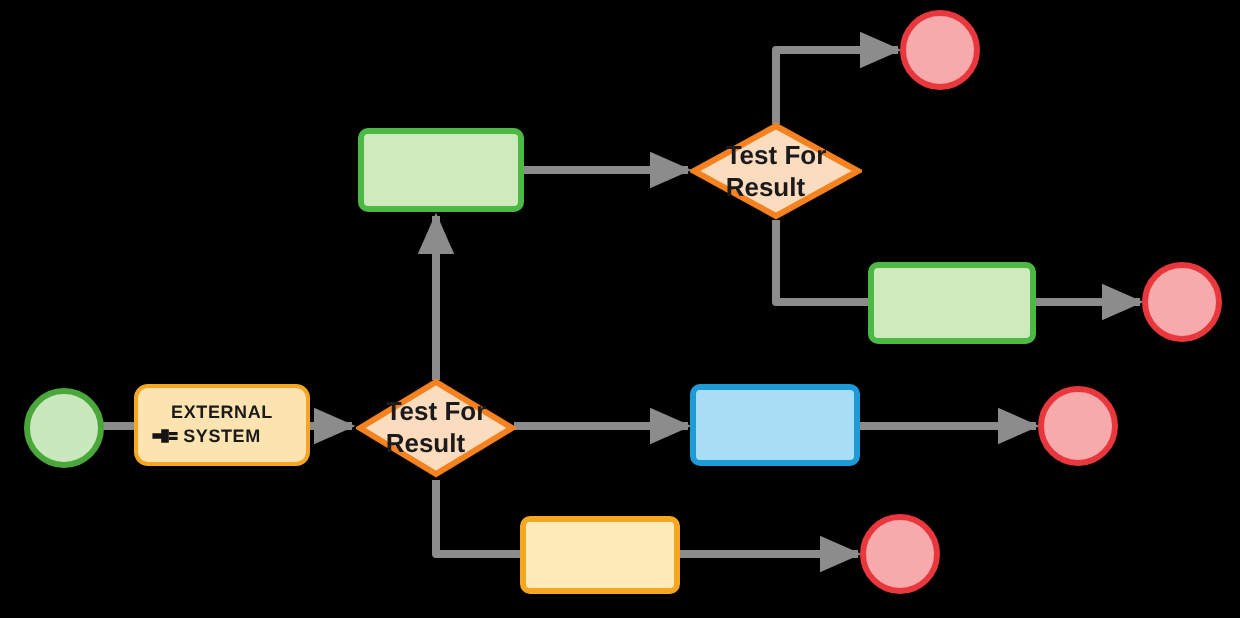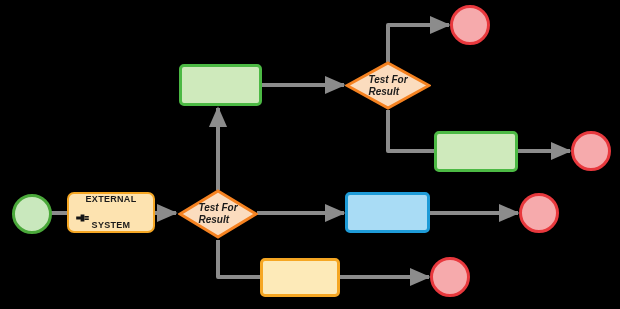--- a/index.html
+++ b/index.html
@@ -53,43 +53,42 @@
   }
   .diamond-label {
     position: absolute;
     left: 0;
     top: 0;
     width: 100%;
     height: 100%;
     display: flex;
     align-items: center;
     justify-content: center;
-    font-size: 10px;
+    font-size: 13px;
     font-weight: bold;
     line-height: 1.2;
     color: #1a1a1a;
     white-space: pre-line;
     pointer-events: none;
-    font-style: italic;
   }
   .ext-node {
     position: absolute;
     box-sizing: border-box;
     border-radius: 7px;
   }
   .ext-label {
     position: absolute;
     left: 0;
     top: 0;
     width: 100%;
     height: 100%;
     display: flex;
     flex-direction: column;
     align-items: center;
-    justify-content: space-between;
+    justify-content: center;
     font-size: 9px;
     font-weight: bold;
     line-height: 1.25;
     color: #1a1a1a;
     letter-spacing: 0.3px;
     pointer-events: none;
   }
   .plug-icon {
     position: absolute;
     left: 5px;

